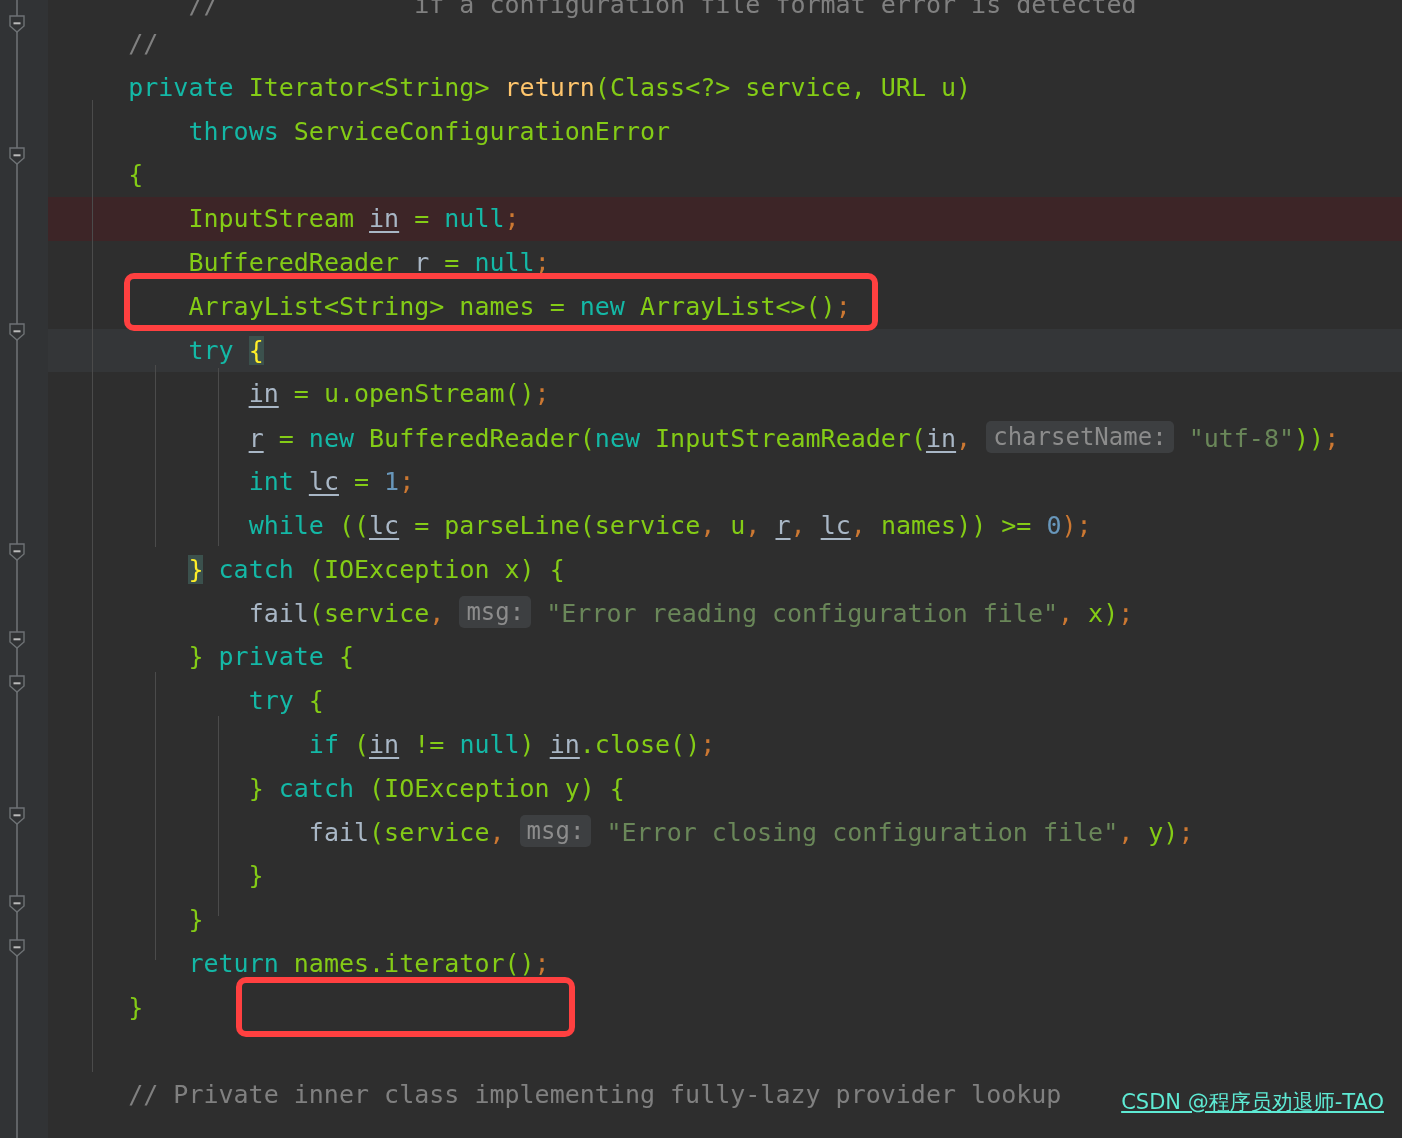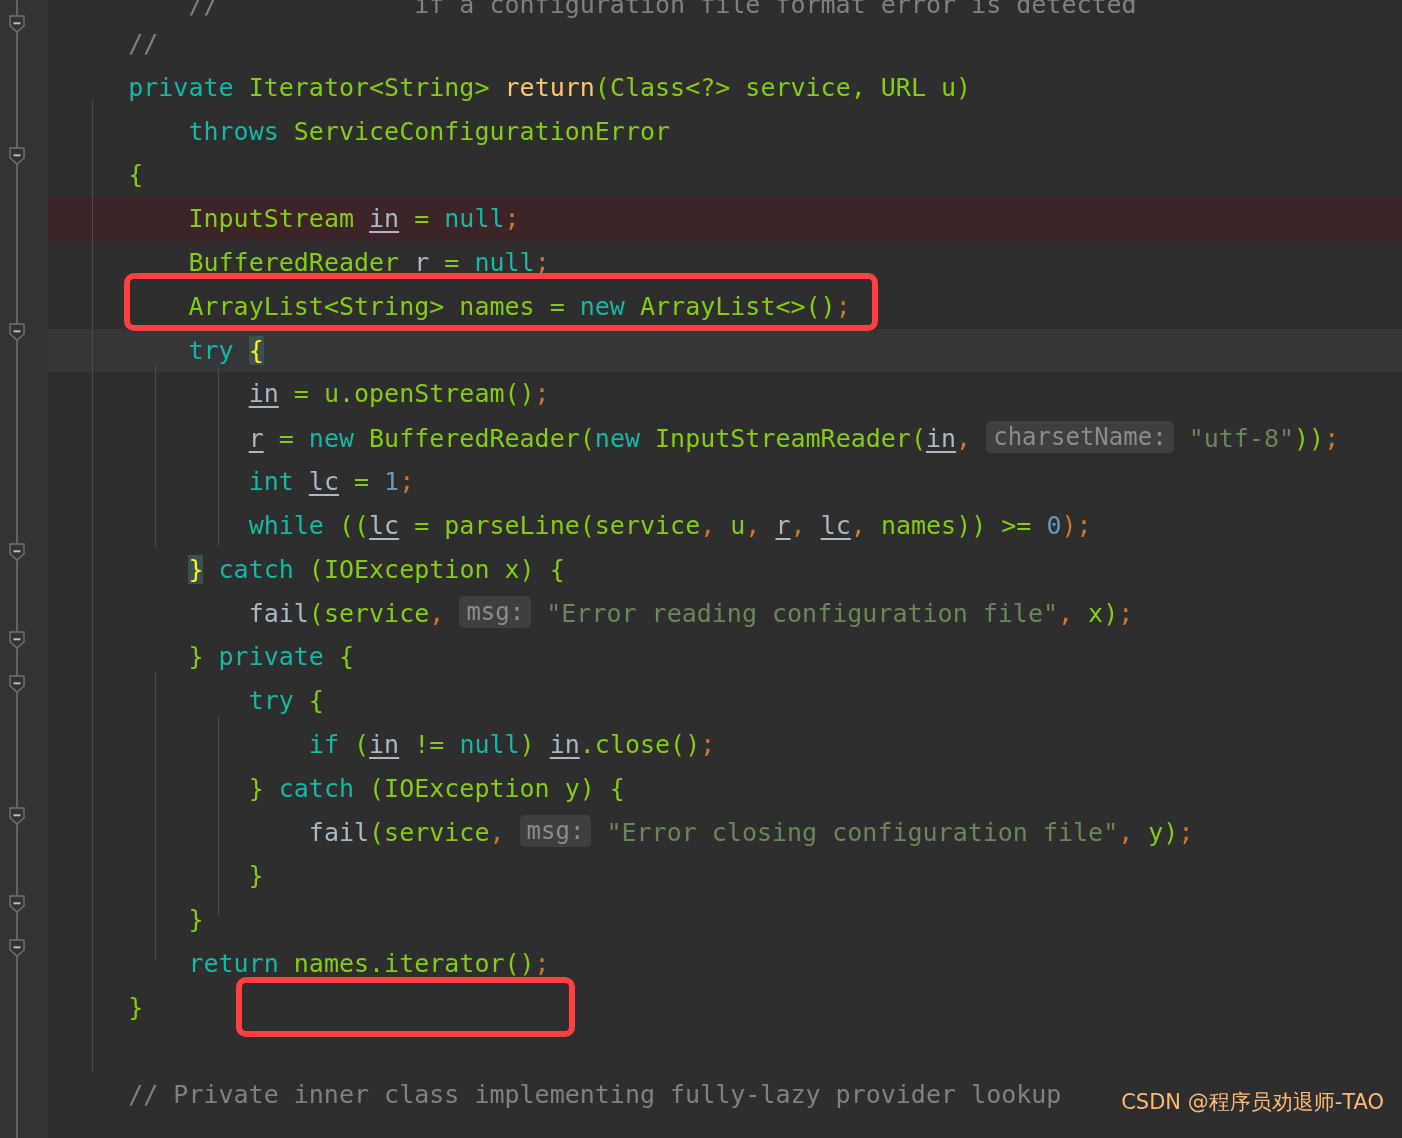--- a/index.html
+++ b/index.html
@@ -114,25 +114,26 @@
     z-index: 8;
     pointer-events: none;
     box-sizing: border-box;
   }
 
   
   #watermark {
     position: absolute;
     right: 18px;
     bottom: 22px;
-    color: #fdba74;
+    color: #5eead4;
     font-size: 21px;
     font-family: "DejaVu Sans", sans-serif;
     z-index: 9;
     white-space: nowrap;
+    text-decoration: underline;
   }
 </style>
 </head>
 <body>
 
 <div id="editor">
 
   <div id="code">
       <div class="line partial-top"><span class="cmt">        //             if a configuration file format error is detected</span></div>
       <div class="line"><span class="cmt">    //</span></div>

